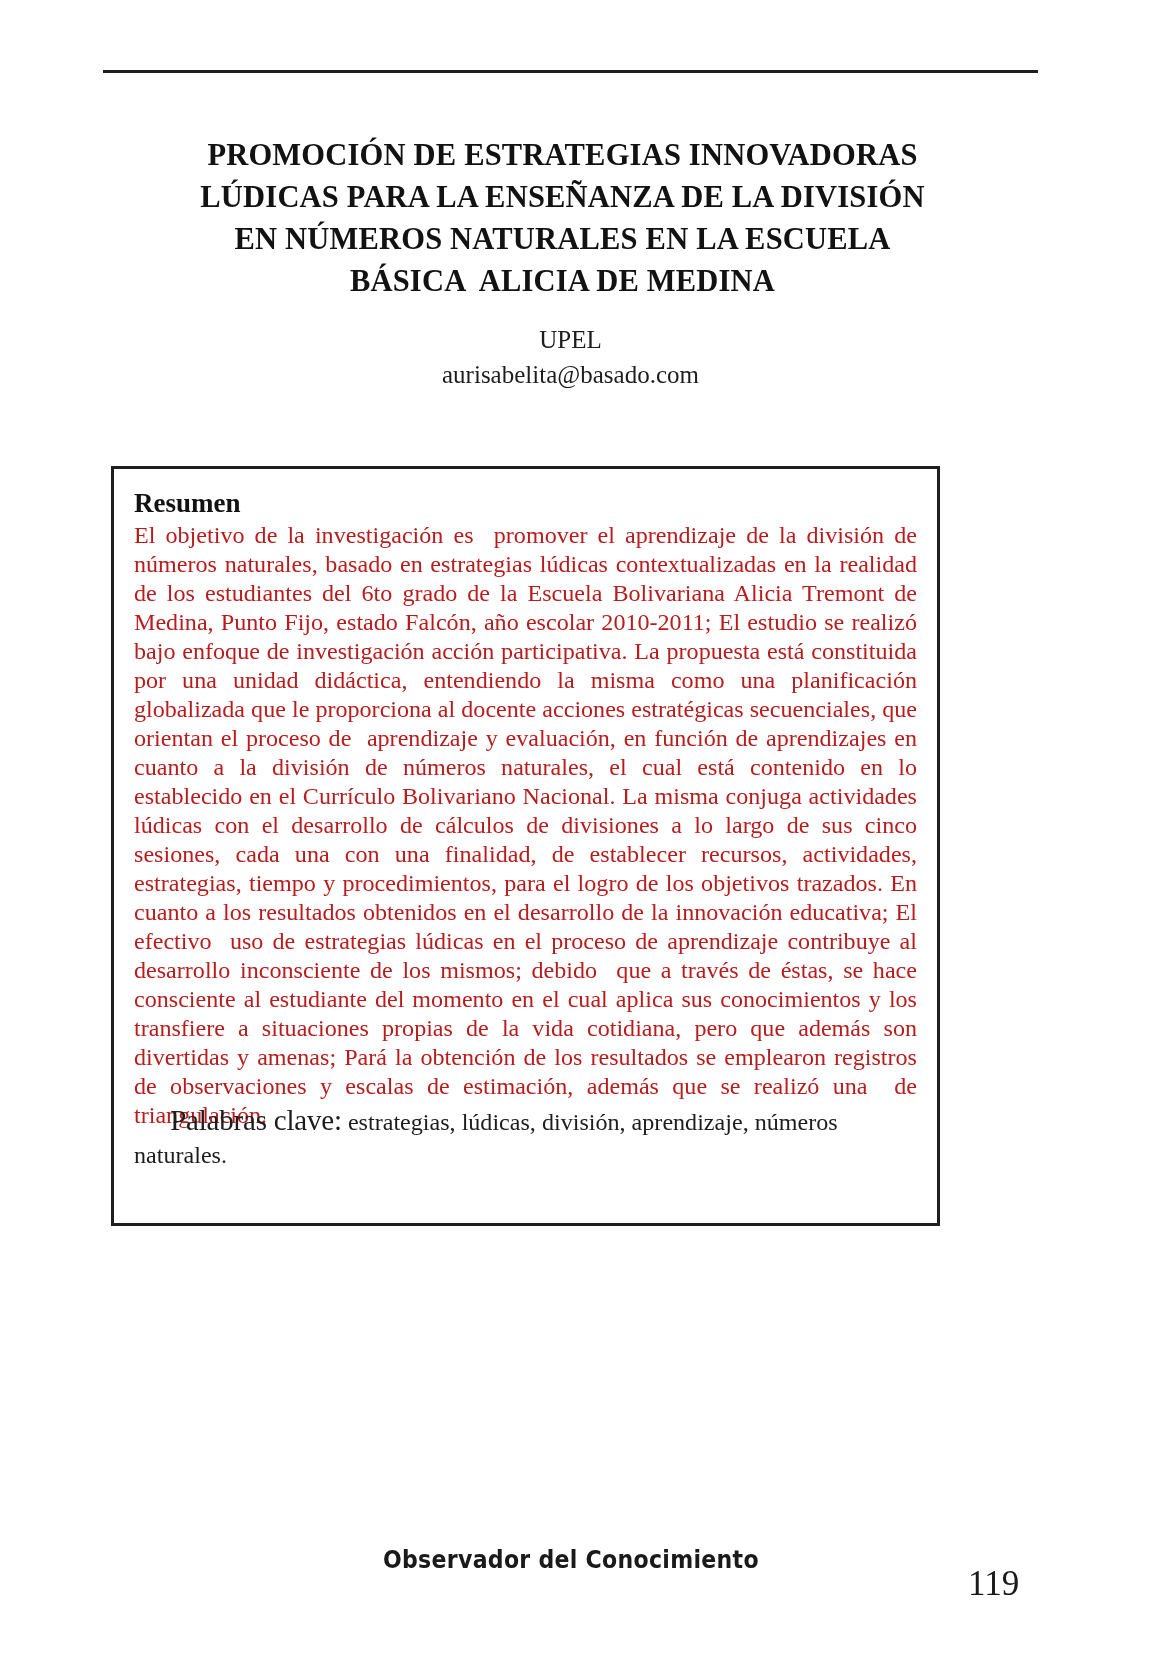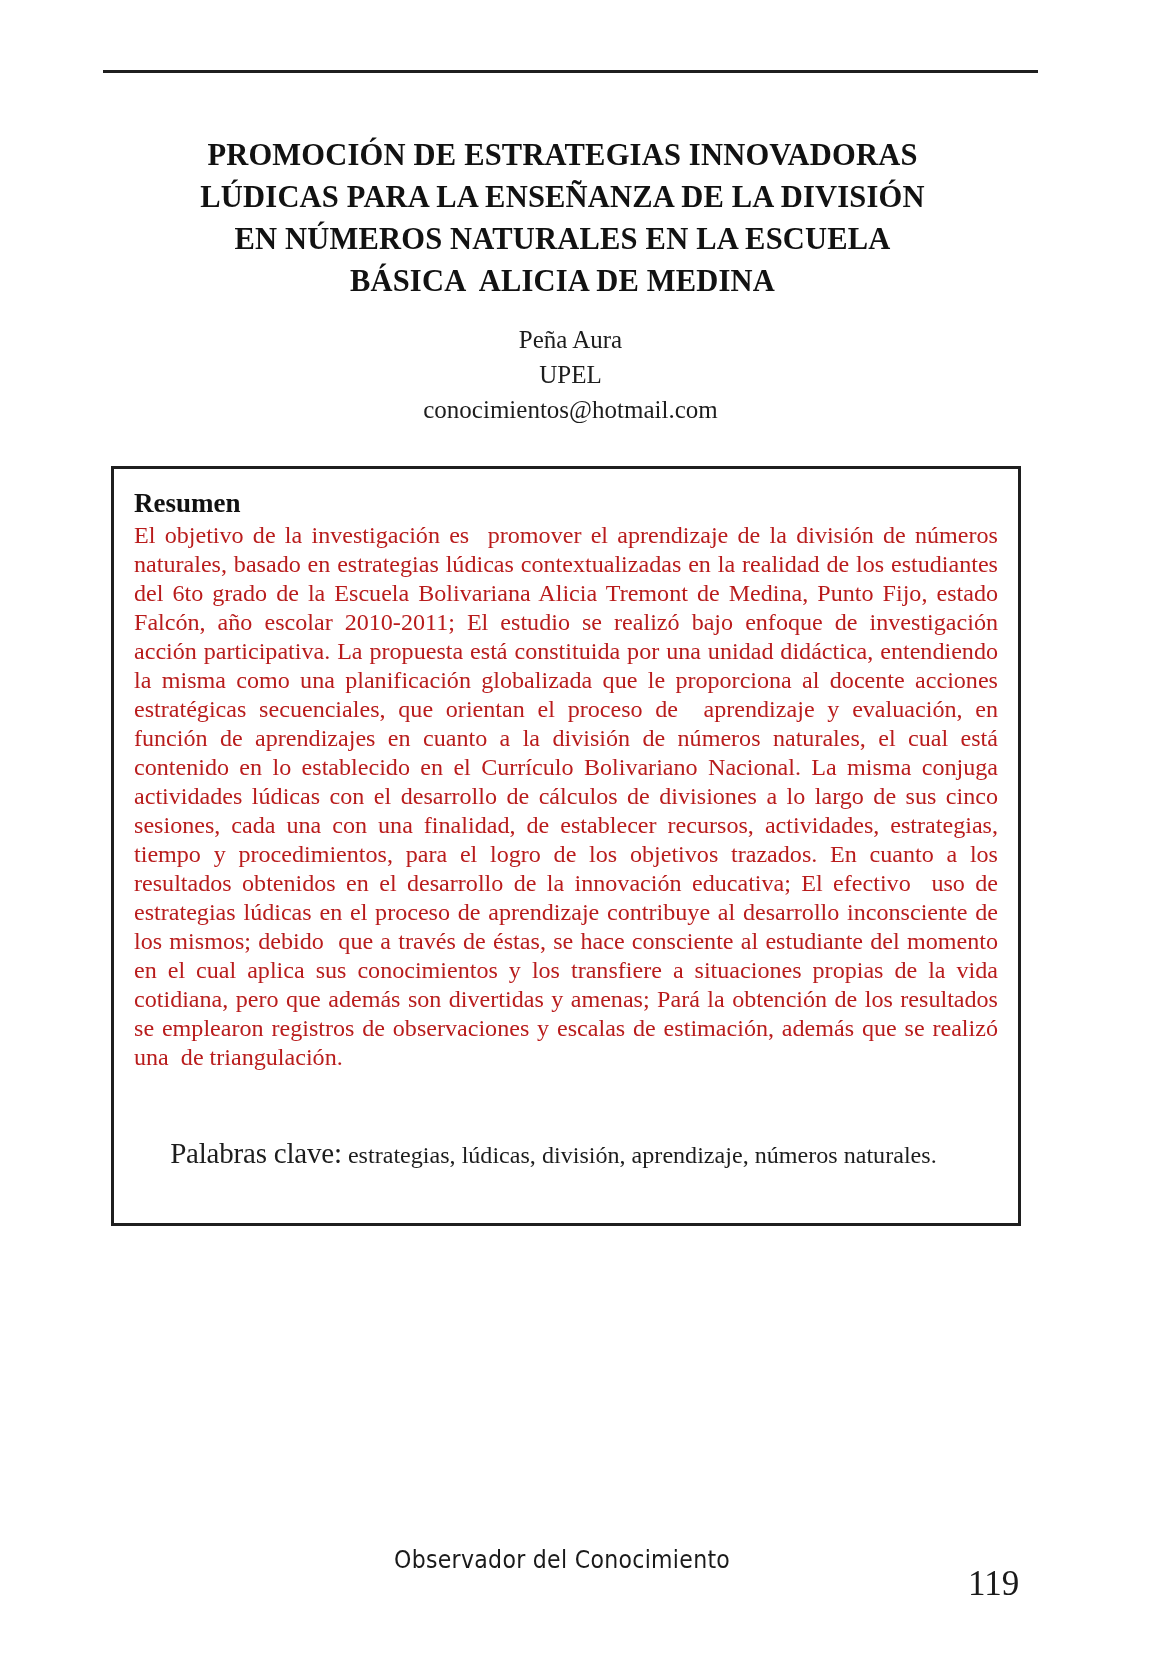--- a/index.html
+++ b/index.html
@@ -61,21 +61,21 @@
     font-size: 25px;
     line-height: 35px;
     color: #1d1d1d;
   }
 
   
   .abstract-box {
     position: absolute;
     left: 111px;
     top: 466px;
-    width: 910px;
+    width: 829px;
     height: 760px;
     border: 3px solid #1f1f1f;
     box-sizing: border-box;
     padding: 17px 20px 14px 20px;
   }
 
   .abstract-heading {
     font-family: "Liberation Serif", "DejaVu Serif", serif;
     font-weight: bold;
     font-size: 27px;
@@ -106,24 +106,24 @@
   }
   .keywords-label {
     font-weight: normal;
     font-size: 29px;
     letter-spacing: -0.2px;
   }
 
   
   .footer-title {
     position: absolute;
-    left: 394px;
+    left: 383px;
     top: 1545px;
     font-family: "DejaVu Sans", "Liberation Sans", sans-serif;
-    font-weight: normal;
+    font-weight: bold;
     font-size: 24.5px;
     letter-spacing: 0.3px;
     color: #1a1a1a;
     font-stretch: condensed;
   }
 
   .footer-page-number {
     position: absolute;
     left: 968px;
     top: 1532px;
@@ -141,23 +141,22 @@
   <div class="top-rule"></div>
 
   <div class="title-block">
     <div class="title-line">PROMOCIÓN DE ESTRATEGIAS INNOVADORAS</div>
     <div class="title-line">LÚDICAS PARA LA ENSEÑANZA DE LA DIVISIÓN</div>
     <div class="title-line">EN NÚMEROS NATURALES EN LA ESCUELA</div>
     <div class="title-line">BÁSICA  ALICIA DE MEDINA</div>
   </div>
 
   <div class="author-block">
-    <div class="author-line">Peña Aura</div>
     <div class="author-line">UPEL</div>
-    <div class="author-line">conocimientos@hotmail.com</div>
+    <div class="author-line">aurisabelita@basado.com</div>
   </div>
 
   <div class="abstract-box">
     <div class="abstract-heading">Resumen</div>
     <div class="abstract-body">El objetivo de la investigación es  promover el aprendizaje de la división de números naturales, basado en estrategias lúdicas contextualizadas en la realidad de los estudiantes del 6to grado de la Escuela Bolivariana Alicia Tremont de Medina, Punto Fijo, estado Falcón, año escolar 2010-2011; El estudio se realizó bajo enfoque de investigación acción participativa. La propuesta está constituida por una unidad didáctica, entendiendo la misma como una planificación globalizada que le proporciona al docente acciones estratégicas secuenciales, que orientan el proceso de  aprendizaje y evaluación, en función de aprendizajes en cuanto a la división de números naturales, el cual está contenido en lo establecido en el Currículo Bolivariano Nacional. La misma conjuga actividades lúdicas con el desarrollo de cálculos de divisiones a lo largo de sus cinco sesiones, cada una con una finalidad, de establecer recursos, actividades, estrategias, tiempo y procedimientos, para el logro de los objetivos trazados. En cuanto a los resultados obtenidos en el desarrollo de la innovación educativa; El efectivo  uso de estrategias lúdicas en el proceso de aprendizaje contribuye al desarrollo inconsciente de los mismos; debido  que a través de éstas, se hace consciente al estudiante del momento en el cual aplica sus conocimientos y los transfiere a situaciones propias de la vida cotidiana, pero que además son divertidas y amenas; Pará la obtención de los resultados se emplearon registros de observaciones y escalas de estimación, además que se realizó una  de triangulación.</div>
 
     <div class="keywords-line">
       <span class="keywords-label">Palabras clave:</span><span> estrategias, lúdicas, división, aprendizaje, números naturales.</span>
     </div>
   </div>

